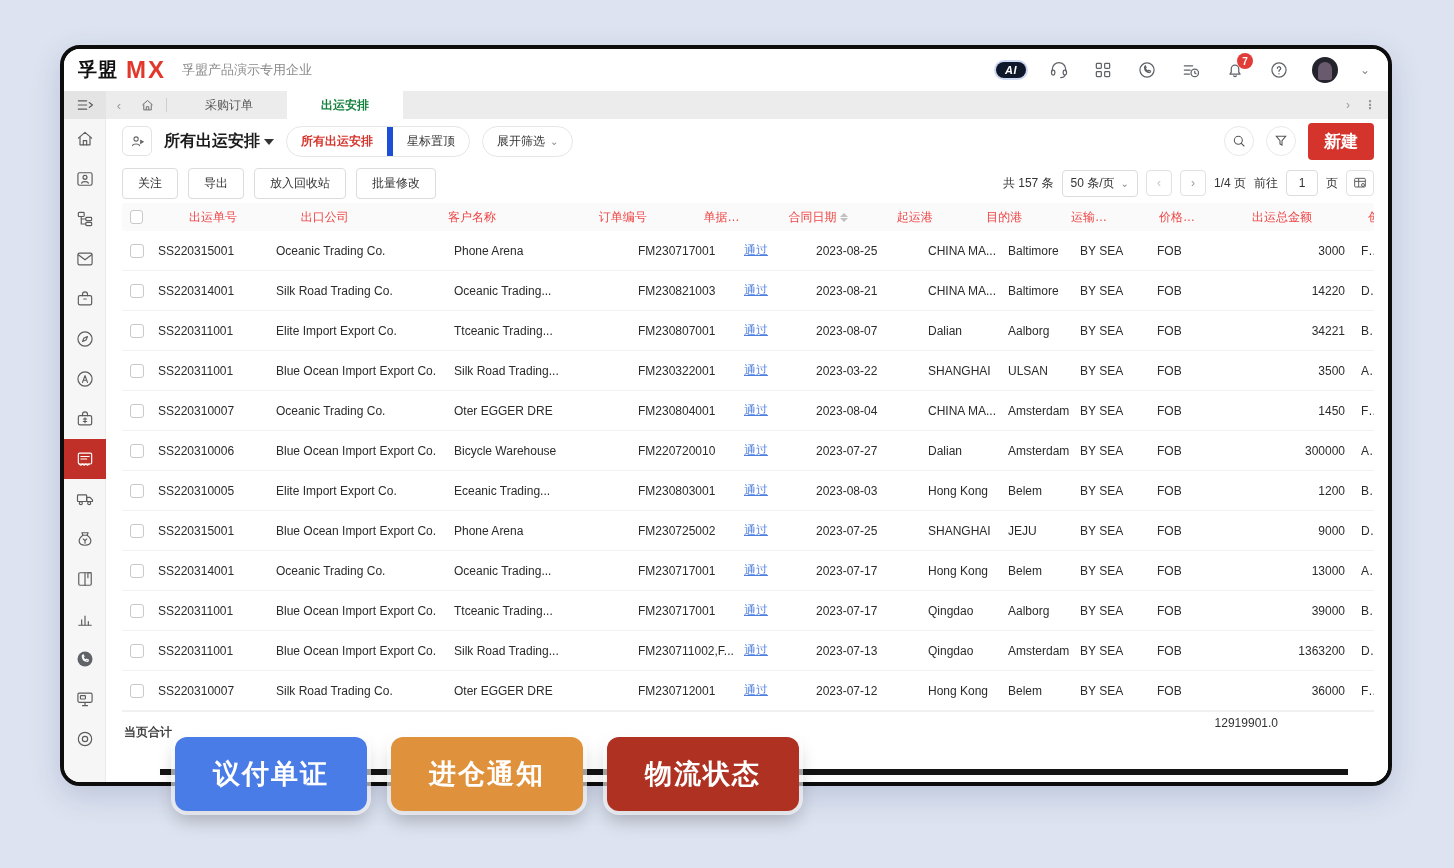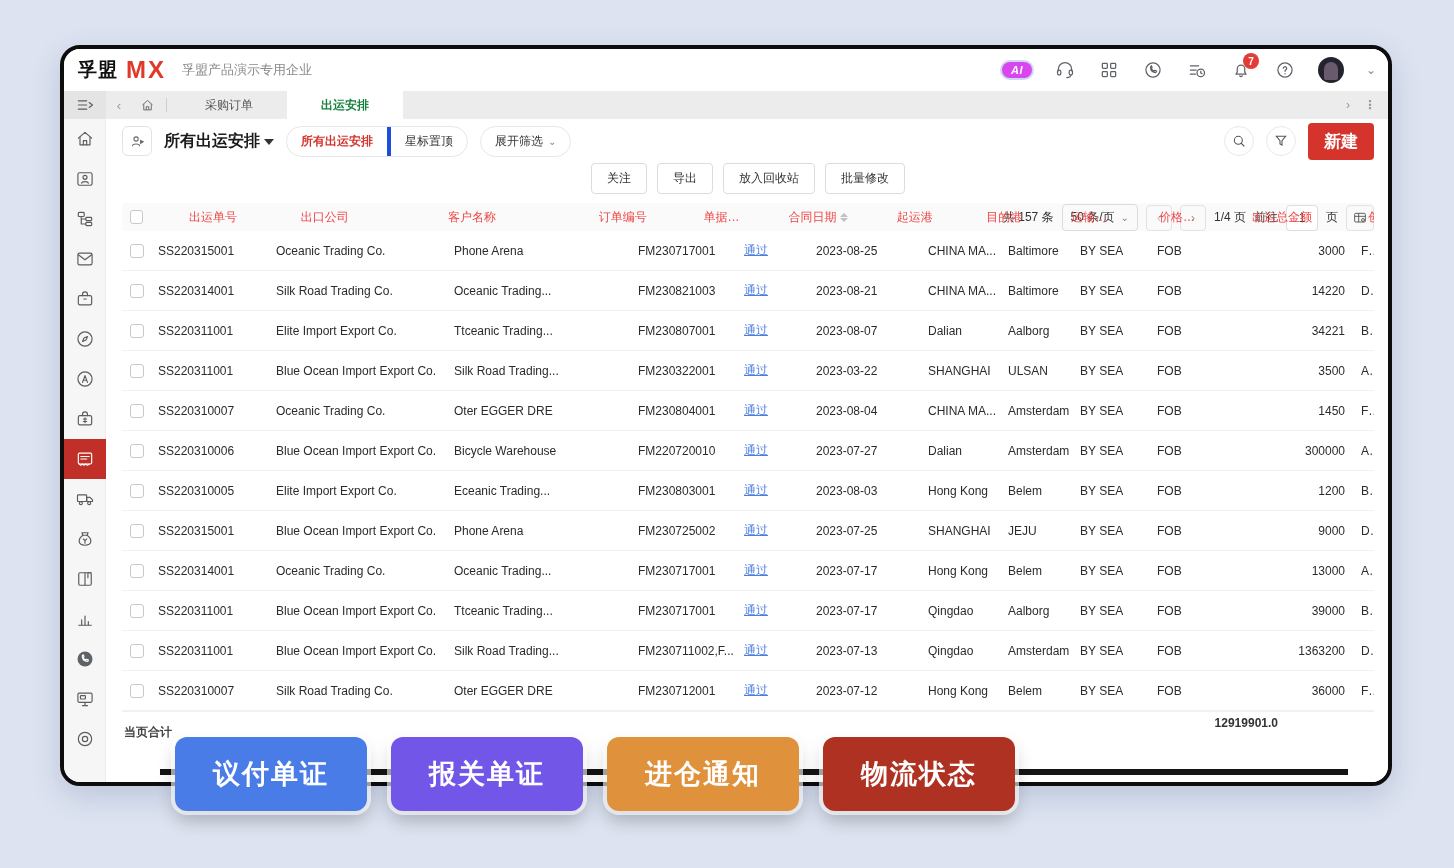--- a/index.html
+++ b/index.html
@@ -9,29 +9,29 @@
     font-family:"Liberation Sans","DejaVu Sans",sans-serif;
     color:#333; overflow:hidden; position:relative;
   }
   .window {
     position:absolute; left:60px; top:45px; width:1332px; height:741px;
     background:#fff; border:4px solid #0d0d0d; border-radius:20px;
     overflow:hidden; box-shadow:0 10px 30px rgba(40,60,120,.18);
   }
   
   .topbar { height:42px; display:flex; align-items:center; justify-content:space-between;
-    padding:0 12px 0 14px; background:#fff; }
+    padding:0 18px 0 14px; background:#fff; }
   .brand { display:flex; align-items:center; gap:8px; }
   .logo-cn { font-size:19px; font-weight:800; color:#111; letter-spacing:1px; }
   .logo-mx { font-size:24px; font-weight:800; color:#e2382c; letter-spacing:2px; font-style:normal; }
   .company { font-size:13px; color:#8a8a8a; margin-left:8px; }
   .topbar-icons { display:flex; align-items:center; gap:22px; }
   .tb-icon { width:22px; height:22px; display:flex; align-items:center; justify-content:center; color:#5f6368; position:relative; }
   .tb-icon svg { width:20px; height:20px; stroke:#5f6368; fill:none; stroke-width:1.5; stroke-linecap:round; stroke-linejoin:round; }
-  .ai-pill { background:#d946ef; color:#fff; border-radius:10px; padding:2px 9px; font-size:11px; font-weight:800; font-style:italic; letter-spacing:.5px; box-shadow:0 0 0 2px #cdd8f2; }
+  .ai-pill { background:#0f172a; color:#fff; border-radius:10px; padding:2px 9px; font-size:11px; font-weight:800; font-style:italic; letter-spacing:.5px; box-shadow:0 0 0 2px #cdd8f2; }
   .badge { position:absolute; top:-6px; right:-7px; background:#e23c39; color:#fff; min-width:16px; height:16px;
     border-radius:9px; font-size:10px; font-weight:700; display:flex; align-items:center; justify-content:center; padding:0 3px; }
   .avatar { width:26px; height:26px; border-radius:50%; background:#23232d; overflow:hidden; position:relative; }
   .avatar::after { content:""; position:absolute; left:6px; top:5px; width:14px; height:18px; background:#6a5a6e; border-radius:7px 7px 2px 2px; }
   .chev { color:#8a8a8a; font-size:12px; }
   
   .body-row { display:flex; height:695px; }
   .sidebar { width:42px; background:#f6f6f6; border-right:1px solid #ebebeb; display:flex; flex-direction:column; align-items:center; }
   .side-toggle { width:42px; height:28px; background:#e4e4e4; display:flex; align-items:center; justify-content:center; }
   .side-item { width:42px; height:40px; display:flex; align-items:center; justify-content:center; cursor:pointer; }
@@ -52,28 +52,28 @@
   
   .content { flex:1; background:#fff; padding:0 14px 0 16px; position:relative; }
   .filter-row { height:44px; display:flex; align-items:center; gap:12px; }
   .icon-btn-sq { width:30px; height:30px; border:1px solid #e3e3e3; border-radius:6px; display:flex; align-items:center; justify-content:center; }
   .icon-btn-sq svg { width:17px; height:17px; stroke:#666; fill:none; stroke-width:1.5; stroke-linecap:round; }
   .view-title { font-size:16px; font-weight:800; color:#1a1a1a; display:flex; align-items:center; gap:4px; cursor:pointer; }
   .caret-down { width:0; height:0; border-left:5px solid transparent; border-right:5px solid transparent; border-top:6px solid #333; margin-top:2px; }
   .segment-pill { display:flex; align-items:center; border:1px solid #e6e6e6; border-radius:16px; background:#fff; overflow:hidden; }
   .segment { padding:6px 14px; font-size:12px; color:#333; cursor:pointer; }
   .segment.active { color:#d5342c; font-weight:700; }
-  .segment + .segment { border-left:4px solid #1d4ed8; }
+  .segment + .segment { border-left:6px solid #1d4ed8; }
   .pill-btn { border:1px solid #e6e6e6; border-radius:16px; background:#fff; padding:6px 14px; font-size:12px; color:#333; display:flex; gap:5px; align-items:center; cursor:pointer; }
   .filter-right { margin-left:auto; display:flex; align-items:center; gap:12px; }
   .circle-icon { width:30px; height:30px; border:1px solid #e8e8e8; border-radius:50%; display:flex; align-items:center; justify-content:center; }
   .circle-icon svg { width:16px; height:16px; stroke:#555; fill:none; stroke-width:1.6; stroke-linecap:round; }
   .btn-create { background:#d5342c; color:#fff; font-size:17px; font-weight:700; border:none; border-radius:4px; padding:7px 16px; cursor:pointer; }
   
-  .toolbar-row { height:40px; display:flex; align-items:center; gap:10px;flex-direction:column; }
+  .toolbar-row { height:40px; display:flex; align-items:center; gap:10px; }
   .btn-plain { border:1px solid #dcdcdc; background:#fff; border-radius:4px; padding:6px 15px; font-size:12px; color:#333; cursor:pointer; }
   .toolbar-right { margin-left:auto; display:flex; align-items:center; gap:8px; font-size:12px; color:#333; }
   .page-size { border:1px solid #dcdcdc; border-radius:4px; padding:4px 8px; display:flex; gap:6px; align-items:center; cursor:pointer; }
   .pg-btn { width:26px; height:26px; border:1px solid #e2e2e2; border-radius:4px; display:flex; align-items:center; justify-content:center; color:#c2c2c2; cursor:pointer; }
   .goto-input { width:32px; height:26px; border:1px solid #dcdcdc; border-radius:4px; text-align:center; font-size:12px; color:#333; }
   .col-config { width:28px; height:26px; border:1px solid #e2e2e2; border-radius:4px; display:flex; align-items:center; justify-content:center; }
   .col-config svg { width:16px; height:16px; stroke:#555; fill:none; stroke-width:1.4; }
   
   .thead { display:flex; align-items:center; height:28px; background:#fafafa; font-size:12px; color:#ef4444; border-radius:3px;gap:40px; }
   .trow { display:flex; align-items:center; height:40px; border-bottom:1px solid #f2f2f2; font-size:12px; color:#2b2b2b; background:#fff; }
@@ -84,21 +84,21 @@
   .c7 { width:80px; } .c8 { width:72px; } .c9 { width:77px; } .c10 { width:86px; }
   .c11 { width:112px; text-align:right; padding-right:10px; }
   .c12 { flex:1; padding-left:6px; }
   .checkbox { width:14px; height:14px; border:1px solid #c9c9c9; border-radius:3px; background:#fff; cursor:pointer; }
   .status-link { color:#4d7fe0; text-decoration:underline; cursor:pointer; }
   .sort-icons { display:flex; flex-direction:column; gap:1px; }
   .sort-up { width:0;height:0;border-left:4px solid transparent;border-right:4px solid transparent;border-bottom:4px solid #c0c0c0; }
   .sort-down { width:0;height:0;border-left:4px solid transparent;border-right:4px solid transparent;border-top:4px solid #c0c0c0; }
   .tfoot { height:36px; position:relative; border-top:1px solid #f0f0f0; font-size:12px; color:#333; }
   .tfoot .label { position:absolute; left:2px; top:12px; font-weight:700; color:#444; }
-  .tfoot .total { position:absolute; right:96px; top:4px; color:#333;font-weight:bold; }
+  .tfoot .total { position:absolute; right:96px; top:4px; color:#333; }
   
   .overlay-line { position:absolute; left:160px; width:1188px; top:769px; height:6px; background:#141414; z-index:5; }
   .overlay-btns { position:absolute; left:175px; top:737px; display:flex; gap:24px; z-index:6; }
   .flow-btn { width:192px; height:74px; border-radius:12px; display:flex; align-items:center; justify-content:center;
     color:#fff; font-size:27px; font-weight:800; letter-spacing:2px; cursor:pointer;
     box-shadow:0 0 0 4px rgba(255,255,255,.6), 0 10px 18px rgba(0,0,0,.22); }
 </style>
 </head>
 <body>
 
@@ -605,16 +605,15 @@
         </div>
 
       </div>
     </div>
   </div>
 </div>
 
 <div class="overlay-line"></div>
 <div class="overlay-btns" id="overlay-buttons">
     <div class="flow-btn" style="background: rgb(74, 124, 232);">议付单证</div>
-    <div class="flow-btn" style="background: rgb(113, 86, 232);">报关单证</div>
     <div class="flow-btn" style="background: rgb(224, 145, 60);">进仓通知</div>
     <div class="flow-btn" style="background: rgb(174, 49, 34);">物流状态</div>
   </div>
 
 </body></html>

